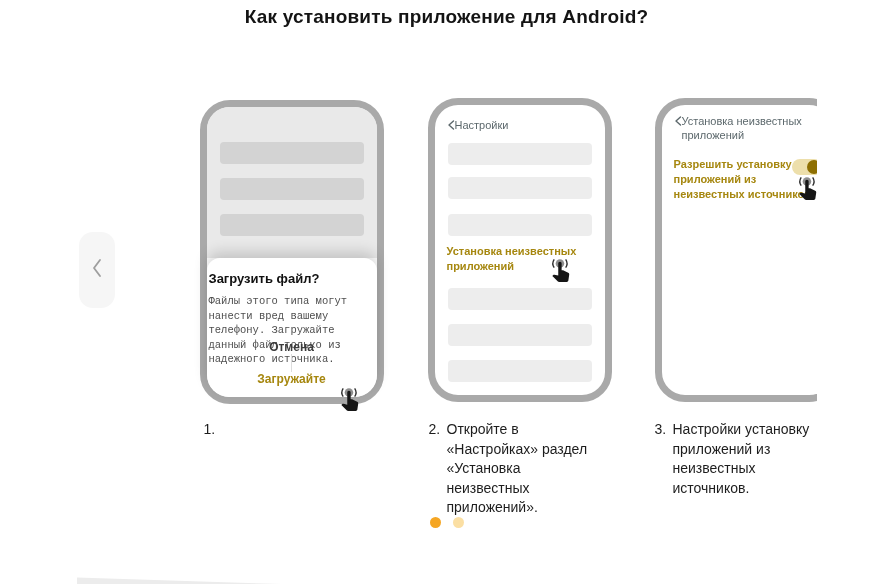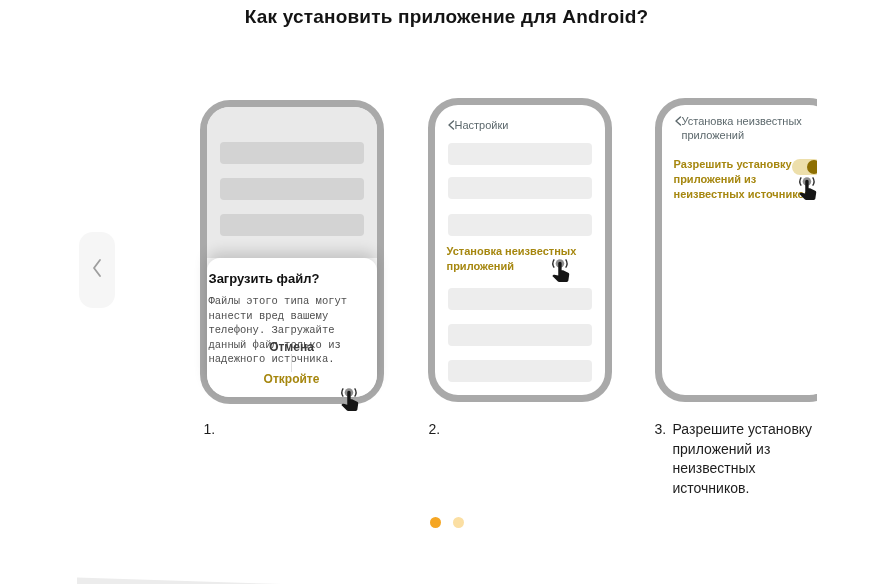--- a/index.html
+++ b/index.html
@@ -113,21 +113,21 @@
         <div class="skel skel-dim" style="top:35px"></div>
         <div class="skel skel-dim" style="top:71px"></div>
         <div class="skel skel-dim" style="top:107px"></div>
       </div>
       <div class="dialog">
         <div class="dialog-title">Загрузить файл?</div>
         <div class="dialog-body">Файлы этого типа могут нанести вред вашему телефону. Загружайте данный файл только из надежного источника.</div>
         <div class="dialog-actions">
           <span class="dialog-btn btn-cancel">Отмена</span>
           <span class="btn-divider"></span>
-          <span class="dialog-btn btn-confirm">Откройте</span>
+          <span class="dialog-btn btn-confirm">Загружайте</span>
         </div>
         <span class="tap" style="right:14px;bottom:-14px">
           <svg width="27" height="27" viewBox="0 0 24 24">
             <path d="M6.4 3.8 A6.6 6.6 0 0 0 6.4 11.2" fill="none" stroke="#2e2e2e" stroke-width="1.2"></path>
             <path d="M16.6 3.8 A6.6 6.6 0 0 1 16.6 11.2" fill="none" stroke="#2e2e2e" stroke-width="1.2"></path>
             <circle cx="11.5" cy="7.5" r="3.8" fill="#8e8e8e"></circle>
             <path d="M18.84 15.87l-4.54-2.26c-.17-.07-.35-.11-.54-.11H13v-6c0-.83-.67-1.5-1.5-1.5S10 6.67 10 7.5v10.74l-3.43-.72c-.08-.01-.15-.03-.24-.03-.31 0-.59.13-.79.33l-.79.8 4.94 4.94c.27.27.65.44 1.06.44h6.79c.75 0 1.33-.55 1.44-1.28l.75-5.27c.01-.07.02-.14.02-.2 0-.62-.38-1.16-.91-1.38z" fill="#161616"></path>
           </svg>
         </span>
       </div>
@@ -185,24 +185,25 @@
         </svg>
       </span>
     </div>
   </div>
 
   <div class="step step-1">
     <span class="step-num">1.</span>
   </div>
   <div class="step step-2">
     <span class="step-num">2.</span>
+    <span class="step-text">Откройте в «Настройках» раздел «Установка неизвестных приложений».</span>
   </div>
   <div class="step step-3">
     <span class="step-num">3.</span>
-    <span class="step-text">Разрешите установку приложений из неизвестных источников.</span>
+    <span class="step-text">Настройки установку приложений из неизвестных источников.</span>
   </div>
 
   <div class="dots">
     <span class="dot dot-active"></span>
     <span class="dot dot-inactive"></span>
   </div>
 
   <div class="bottom-wedge"></div>
 </div>
 

